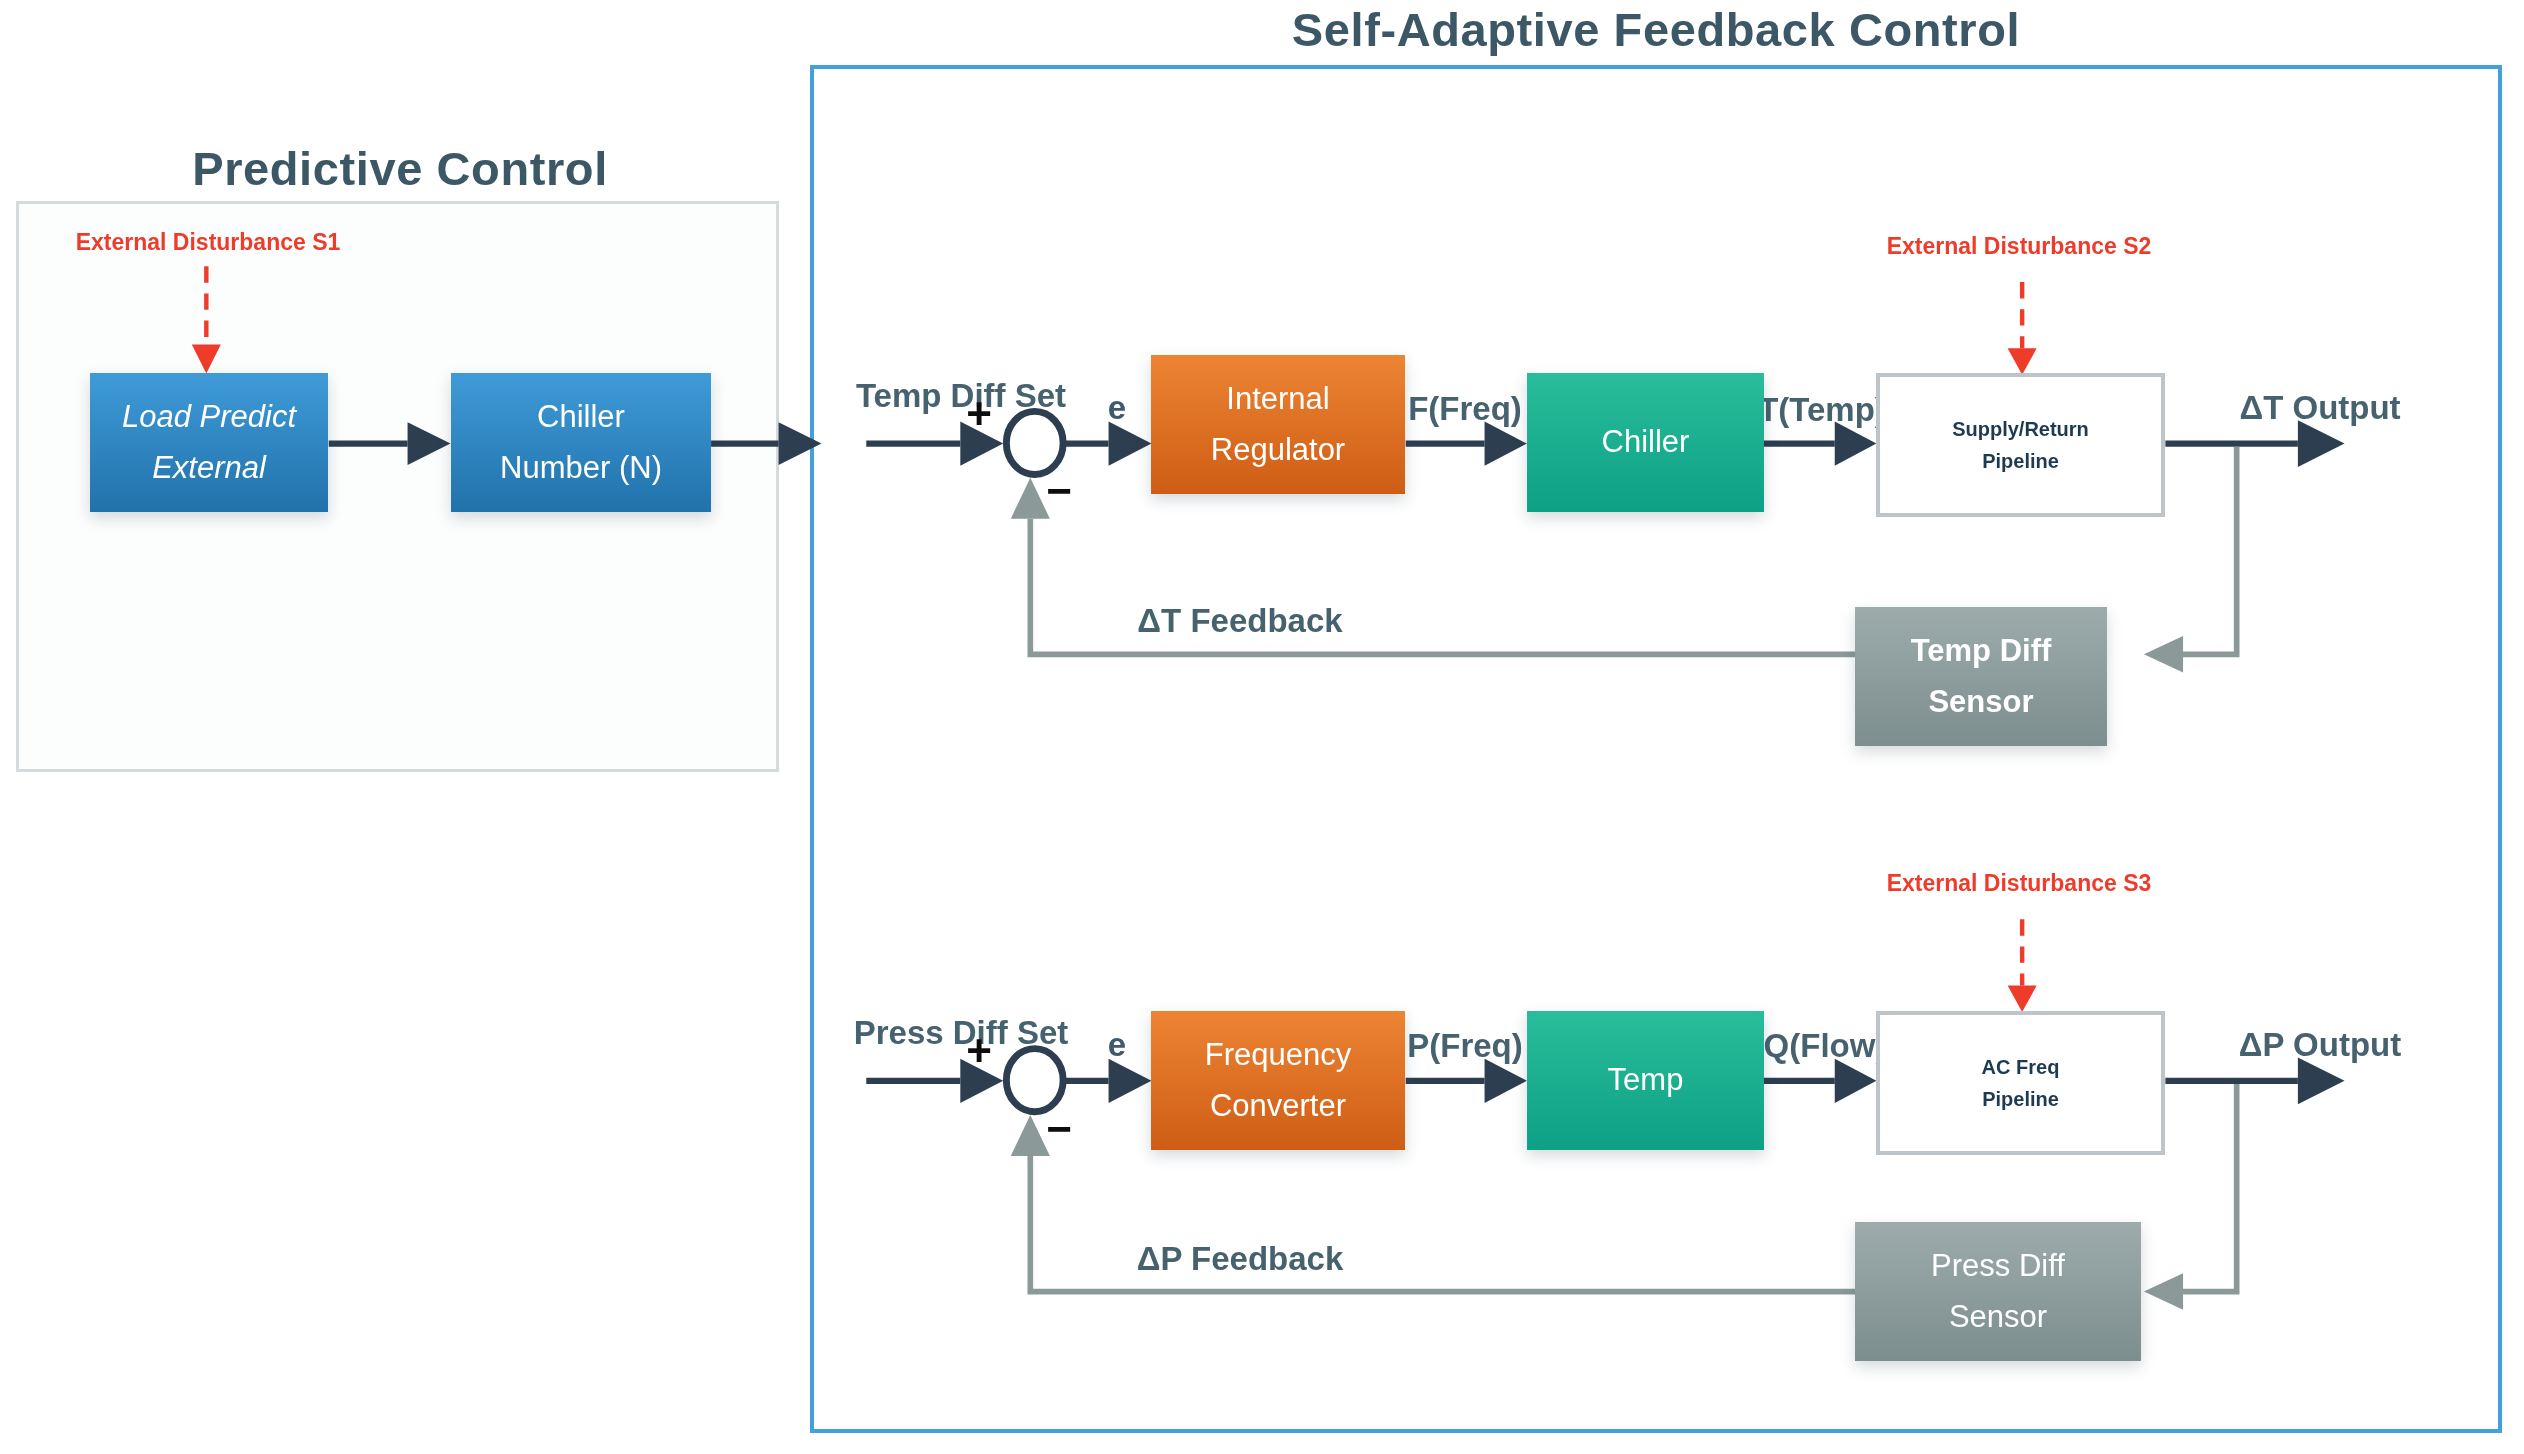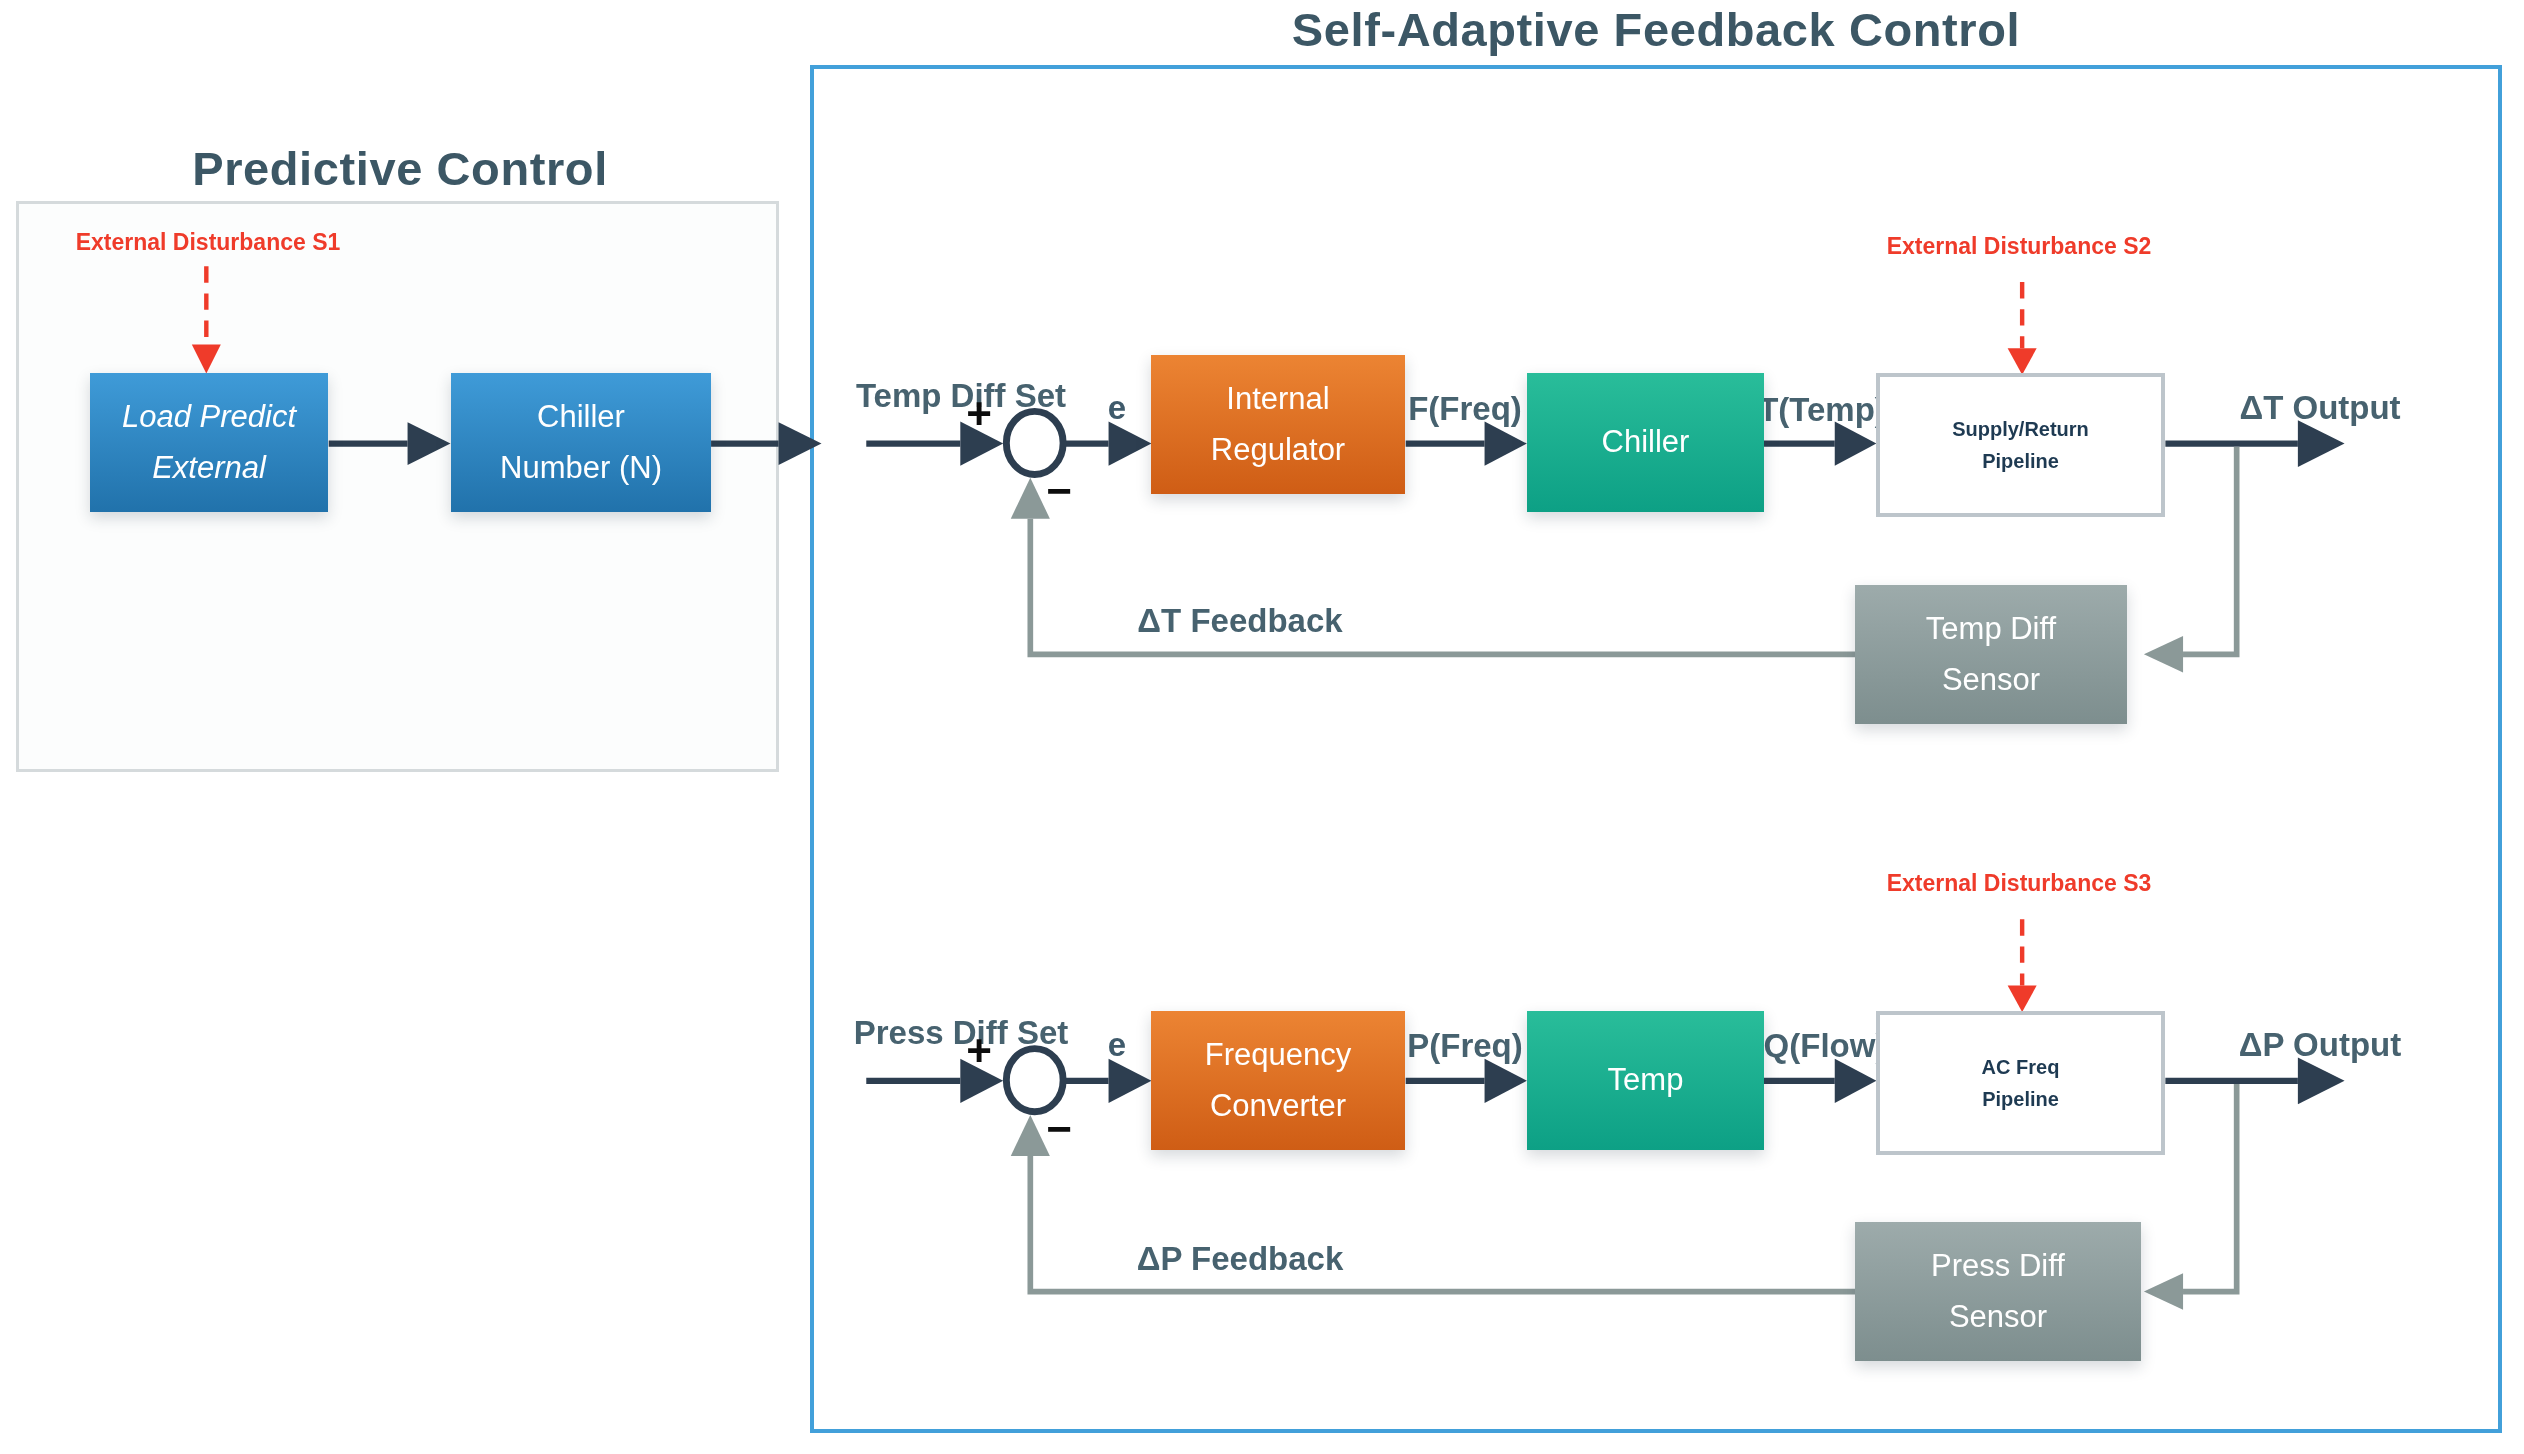--- a/index.html
+++ b/index.html
@@ -125,21 +125,21 @@
     <div>Internal</div>
     <div>Regulator</div>
   </div>
   <div class="block teal-block" style="left:1527px;top:373px;width:237px;height:139px;">
     <div>Chiller</div>
   </div>
   <div class="block white-block" style="left:1876px;top:373px;width:289px;height:144px;">
     <div>Supply/Return</div>
     <div>Pipeline</div>
   </div>
-  <div class="block gray-block" style="left:1855px;top:585px;width:272px;height:139px;">
+  <div class="block gray-block" style="left:1855px;top:607px;width:252px;height:139px;font-weight:bold;">
     <div>Temp Diff</div>
     <div>Sensor</div>
   </div>
 
   <div class="clabel slate-label" style="left:961px;top:1033px;">Press Diff Set</div>
   <div class="clabel sign-label" style="left:979px;top:1051px;">+</div>
   <div class="clabel sign-label" style="left:1059px;top:1129px;">−</div>
   <div class="clabel e-label" style="left:1117px;top:1045px;">e</div>
   <div class="clabel slate-label" style="left:1465px;top:1046px;">P(Freq)</div>
   <div class="clabel slate-label" style="left:1825px;top:1046px;">Q(Flow)</div>

